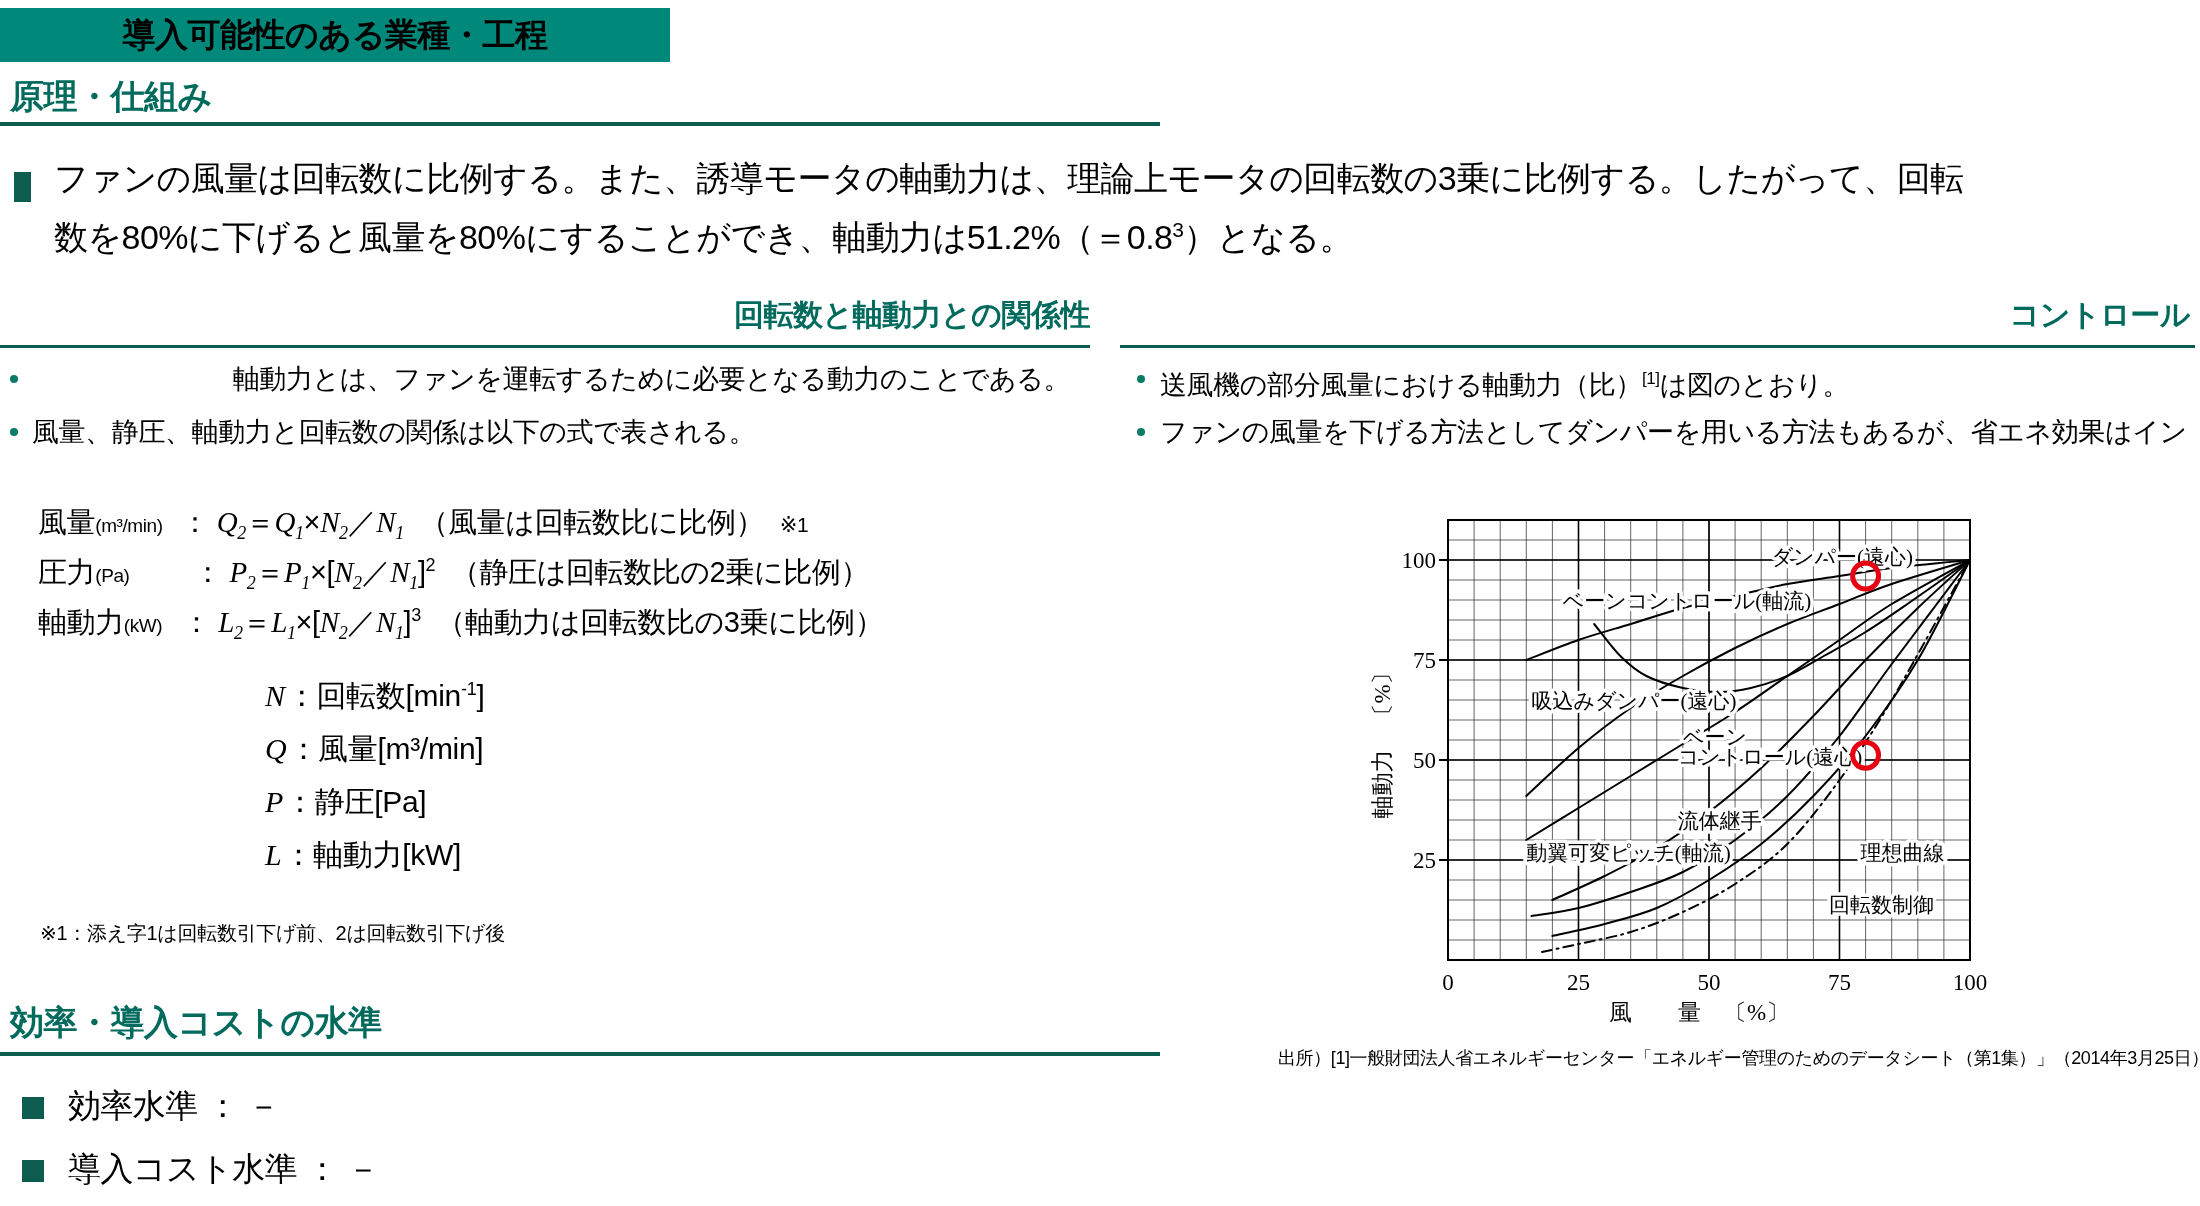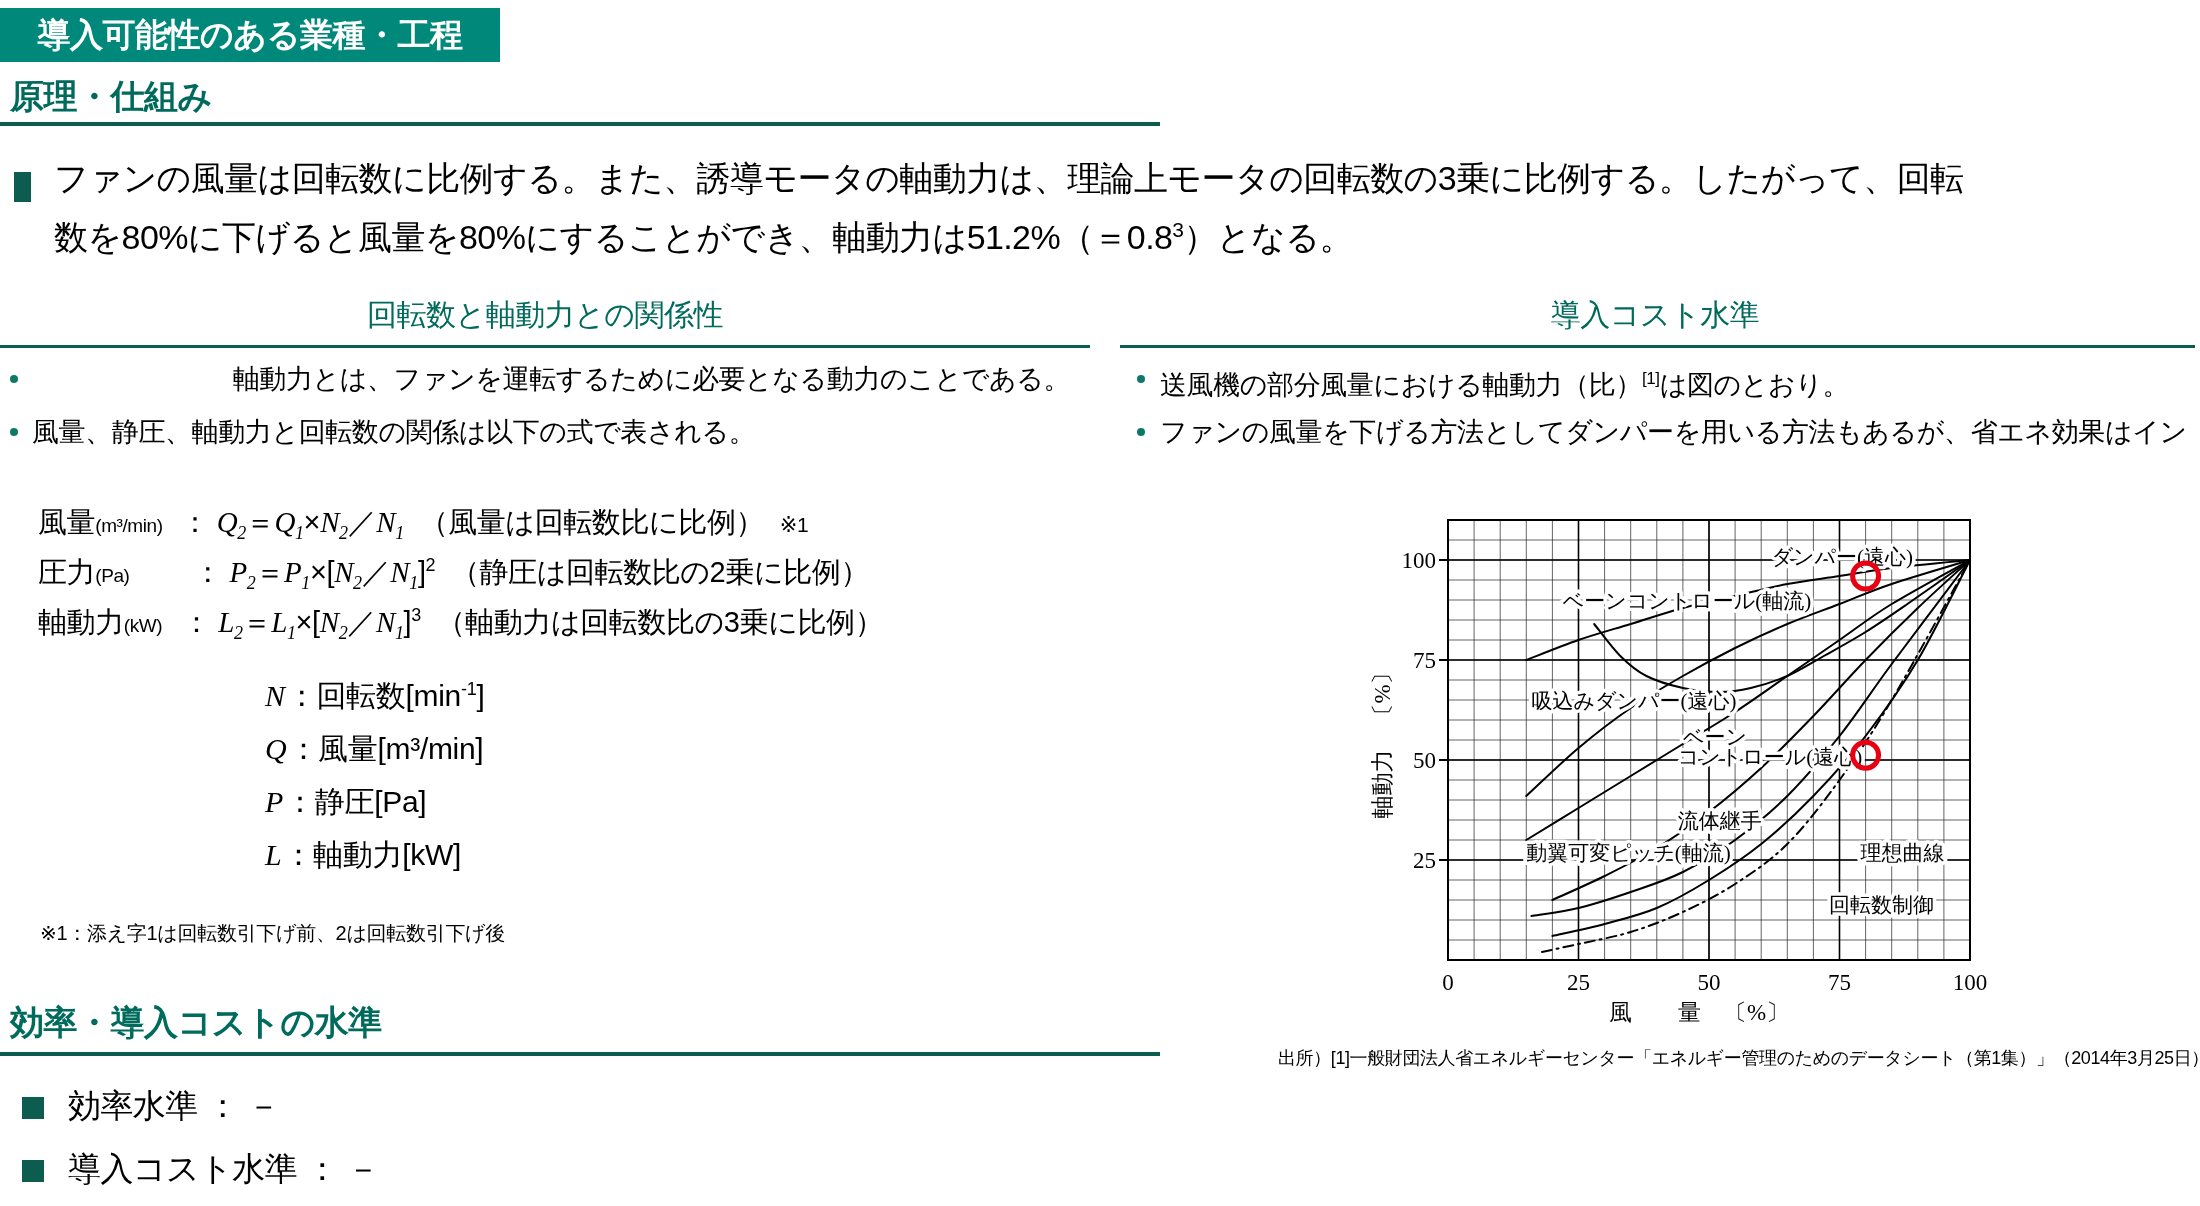--- a/index.html
+++ b/index.html
@@ -18,23 +18,23 @@
 
   
   .header-row {
     position: absolute;
     left: 0; top: 8px;
     width: 2200px; height: 54px;
   }
   .header-tag {
     position: absolute;
     left: 0; top: 0;
-    width: 500px; height: 54px;
+    width: 670px; height: 54px;
     background: #00887a;
-    color: #ffffff;
+    color: #000000;
     font-weight: bold;
     font-size: 33px;
     letter-spacing: -0.5px;
     display: flex;
     align-items: center;
     justify-content: center;
     box-sizing: border-box;
   }
   .header-title {
     position: absolute;
@@ -79,23 +79,23 @@
     line-height: 52px;
     letter-spacing: -0.6px;
     color: #000;
   }
   sup.p3 { font-size: 21px; vertical-align: super; }
 
   
   .col-head {
     position: absolute;
     color: #006a5c;
-    font-weight: normal;
+    font-weight: bold;
     font-size: 30px;
-    text-align: center;
+    text-align: right;
     letter-spacing: -0.5px;
   }
 
   
   .dot {
     position: absolute;
     width: 8px; height: 8px;
     border-radius: 50%;
     background: #0d7a68;
   }
@@ -207,21 +207,21 @@
 </div>
 <div class="vardef" style="left:265px; top:782px;">
   <i>P</i><span>：</span><span>静圧[Pa]</span>
 </div>
 <div class="vardef" style="left:265px; top:835px;">
   <i>L</i><span>：</span><span>軸動力[kW]</span>
 </div>
 
 <div class="note-small" style="left:40px; top:920px;">※1：添え字1は回転数引下げ前、2は回転数引下げ後</div>
 
-<div class="col-head" style="left:1120px; top:295px; width:1070px;">導入コスト水準</div>
+<div class="col-head" style="left:1120px; top:295px; width:1070px;">コントロール</div>
 <div class="section-rule" style="left:1120px; top:345px; width:1075px; height:3px;"></div>
 
 <div class="dot" style="left:1137px; top:375px;"></div>
 <div class="dot-text" style="left:1160px; top:358px; width:1030px;">
   <span>送風機の部分風量における軸動力（比）</span><sup>[1]</sup><span>は図のとおり。</span>
 </div>
 
 <div class="dot" style="left:1137px; top:428px;"></div>
 <div class="dot-text" style="left:1160px; top:411px; width:1035px;">
   <span>ファンの風量を下げる方法としてダンパーを用いる方法もあるが、省エネ効果はイン</span><br>

